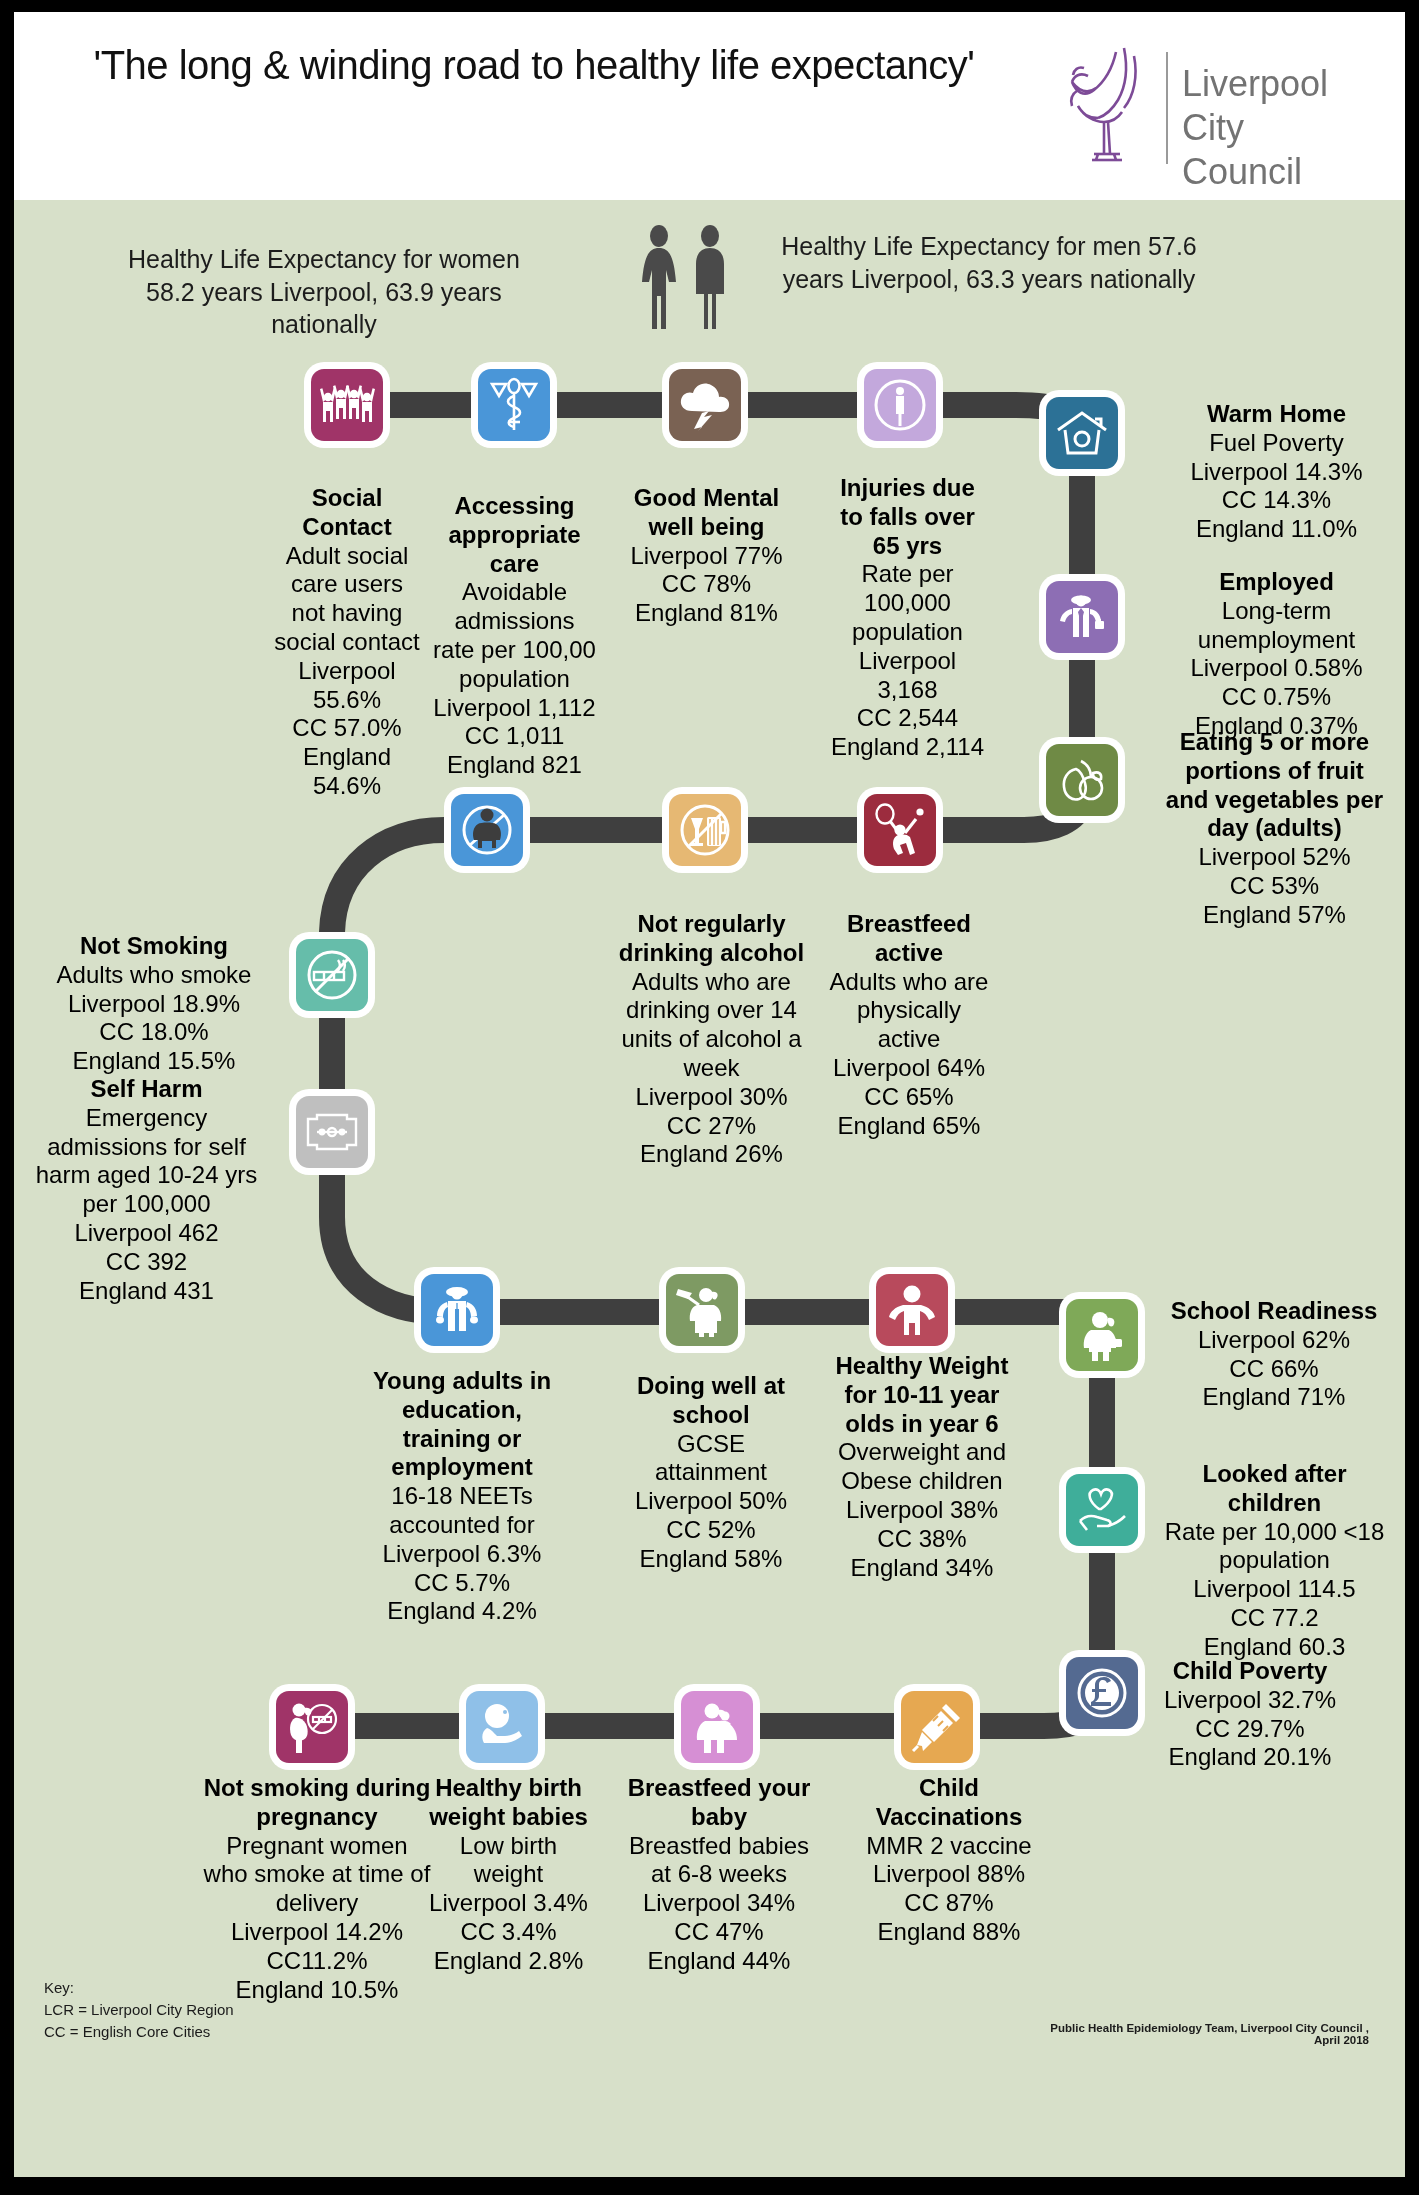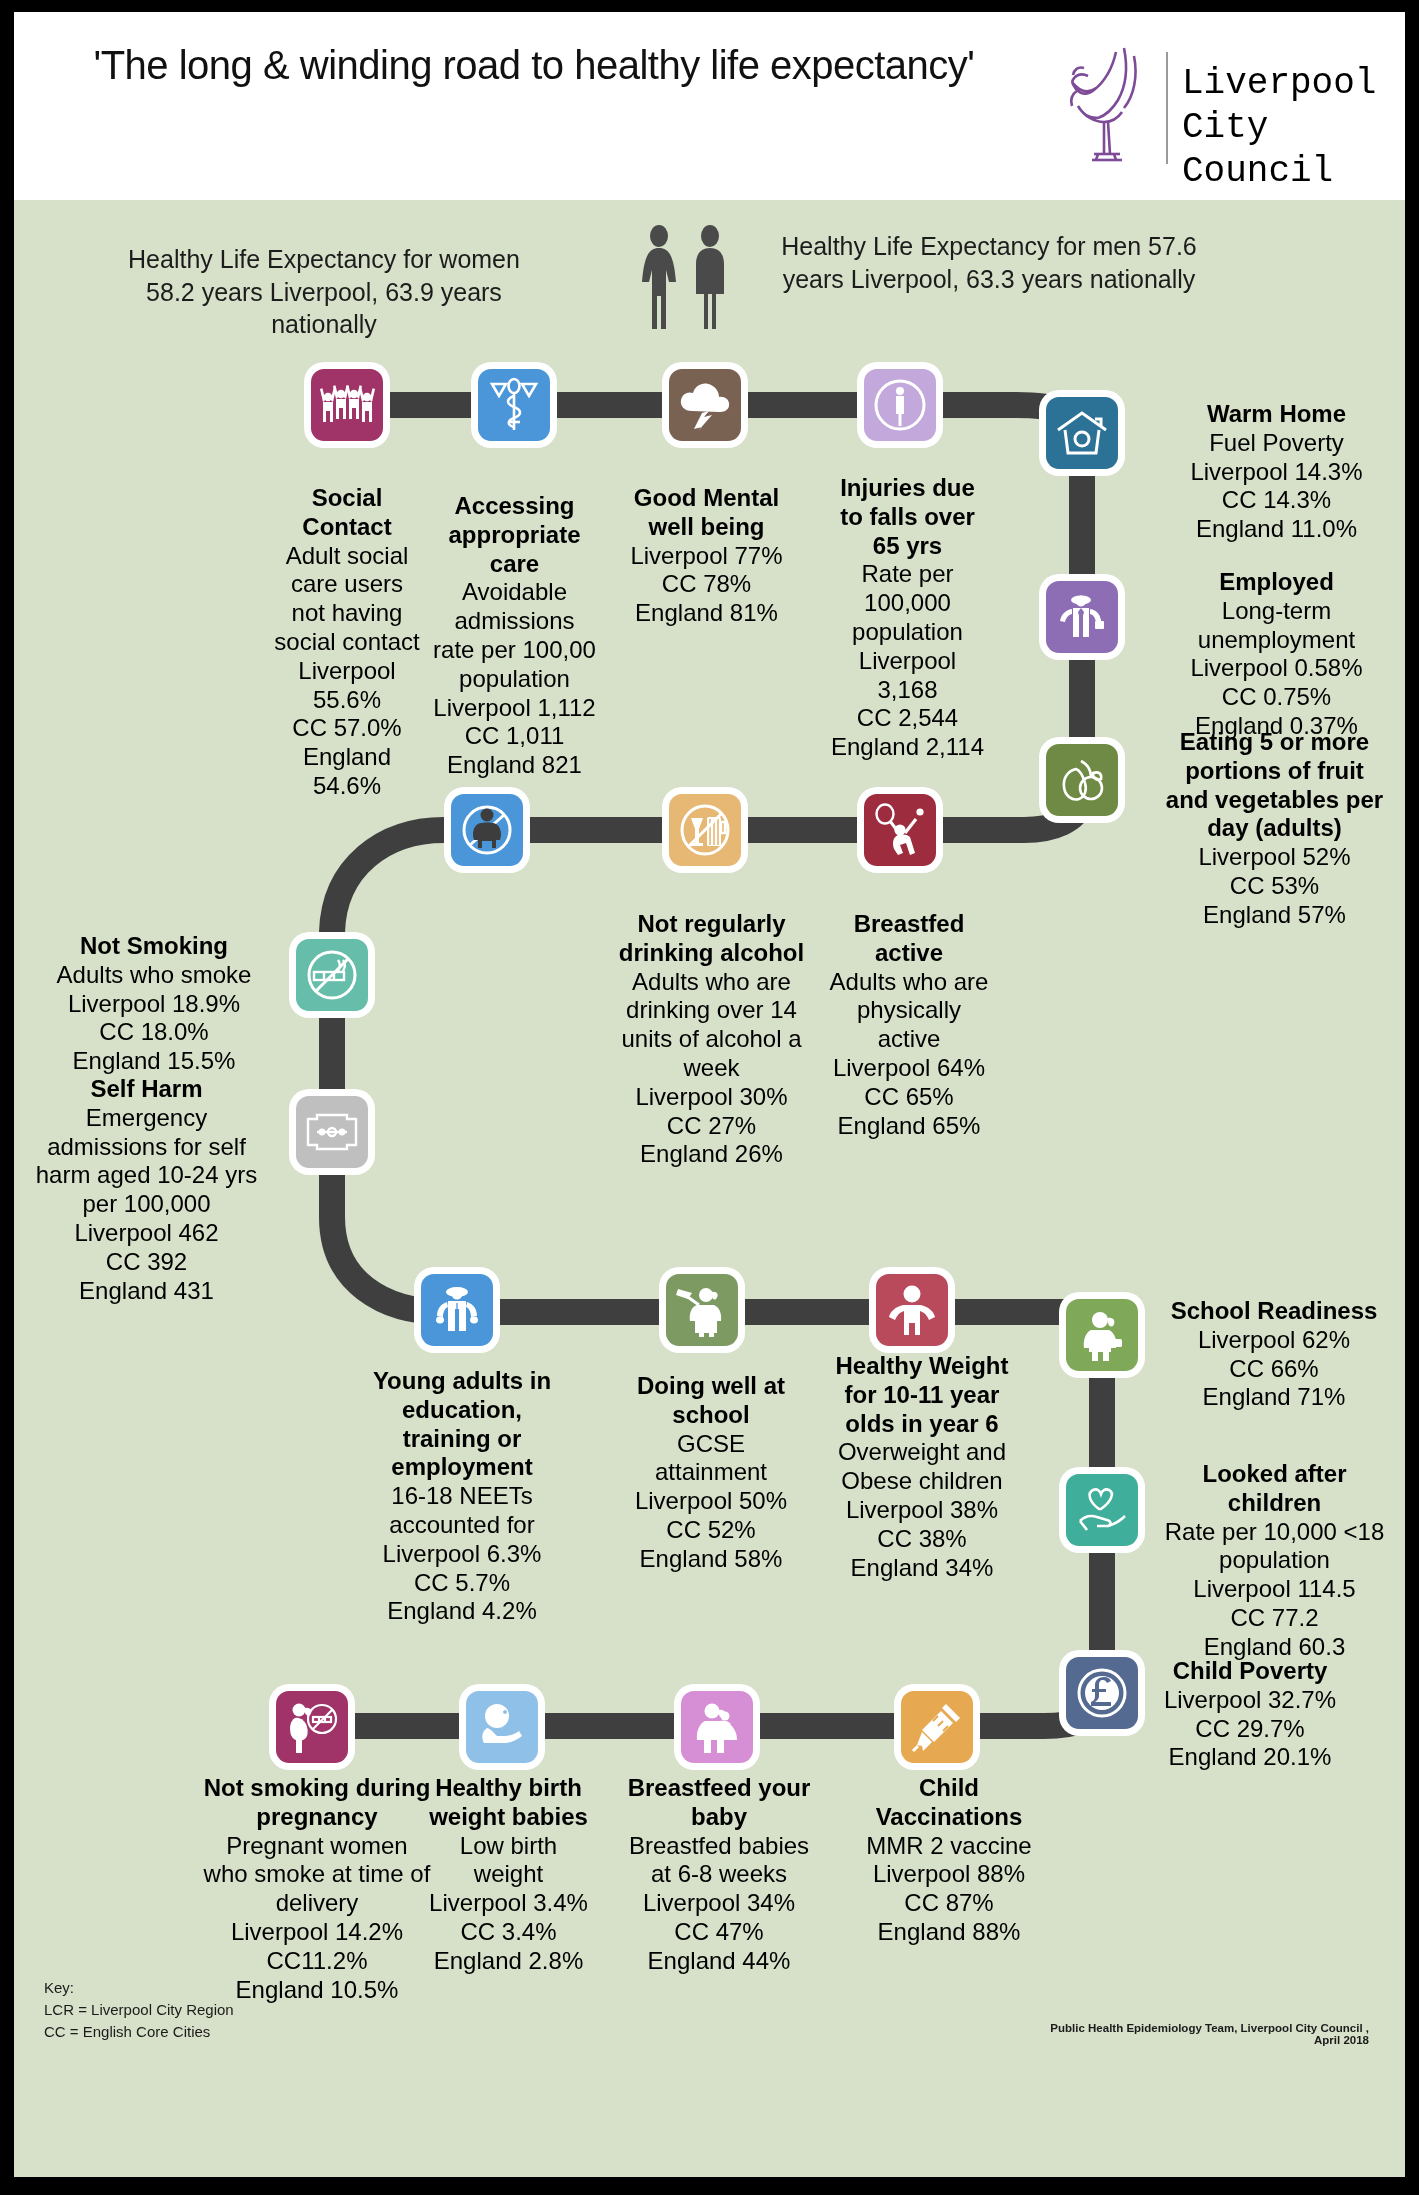--- a/index.html
+++ b/index.html
@@ -5,21 +5,21 @@
   html,body{margin:0;padding:0;background:#000;}
   body{font-family:"Liberation Sans",sans-serif;}
   #page{position:relative;width:1419px;height:2195px;background:#000;overflow:hidden;}
   #sheet{position:absolute;left:14px;top:12px;width:1391px;height:2165px;background:#d7e0c9;overflow:hidden;}
   
   #header{position:absolute;left:0;top:0;width:1391px;height:188px;background:#ffffff;}
   #title{position:absolute;left:60px;top:30px;width:920px;text-align:center;font-size:40px;line-height:1.18;color:#111;letter-spacing:-0.5px;}
   #logo{position:absolute;left:1040px;top:32px;width:300px;height:128px;}
   #logo .bird{position:absolute;left:0;top:2px;width:100px;height:124px;}
   #logo .divider{position:absolute;left:112px;top:8px;width:2px;height:112px;background:#9a9a9a;}
-  #logo .lname{position:absolute;left:128px;top:18px;font-family:Liberation Mono, monospace;font-size:36px;line-height:1.22;color:#000000;}
+  #logo .lname{position:absolute;left:128px;top:18px;font-family:Liberation Sans, sans-serif;font-size:36px;line-height:1.22;color:#737373;}
   
   .sub{position:absolute;font-size:25px;line-height:1.3;color:#1c1c1c;text-align:center;}
   #sub-women{left:100px;top:218px;width:420px;margin-top:13px;}
   #sub-men{left:740px;top:218px;width:470px;}
   #gender-icons{position:absolute;left:608px;top:212px;width:130px;height:110px;}
   
   #road{position:absolute;left:0;top:0;width:1391px;height:2165px;}
   
   .node{position:absolute;width:86px;height:86px;border-radius:20px;background:#fff;box-shadow:0 0 0 0 #fff;display:flex;align-items:center;justify-content:center;}
   .node .chip{width:72px;height:72px;border-radius:13px;display:flex;align-items:center;justify-content:center;}
@@ -266,21 +266,21 @@
             <path d="M18 18 L24 26" stroke="#fff" stroke-width="3"></path>
             <circle cx="48" cy="9" r="3.6"></circle>
             <circle cx="28" cy="27" r="5.6"></circle>
             <path d="M26 32 C21 34 20 40 22 46 L26 52 L31 50 L28 42 L34 40 L38 52 L43 50 L38 34 C35 31 31 31 26 32 Z"></path>
             <path d="M33 30 L44 16" stroke="#fff" stroke-width="3.2" fill="none"></path>
           </g>
         </svg>
       </div>
     </div>
     <div class="lbl ctr" style="left:810px;top:898px;width:170px;">
-      <span class="t">Breastfed active</span>
+      <span class="t">Breastfeed active</span>
       <span class="d" style="white-space:pre-line;">Adults who are physically active
 Liverpool  64%
 CC 65%
 England 65%</span>
     </div>
 
     <div class="node" style="left:648px;top:775px;">
       <div class="chip" style="background:#e6b873;">
         <svg width="56" height="54" viewBox="0 0 56 54">
           <ellipse cx="28" cy="27" rx="23" ry="24" fill="none" stroke="#fff" stroke-width="3"></ellipse>

